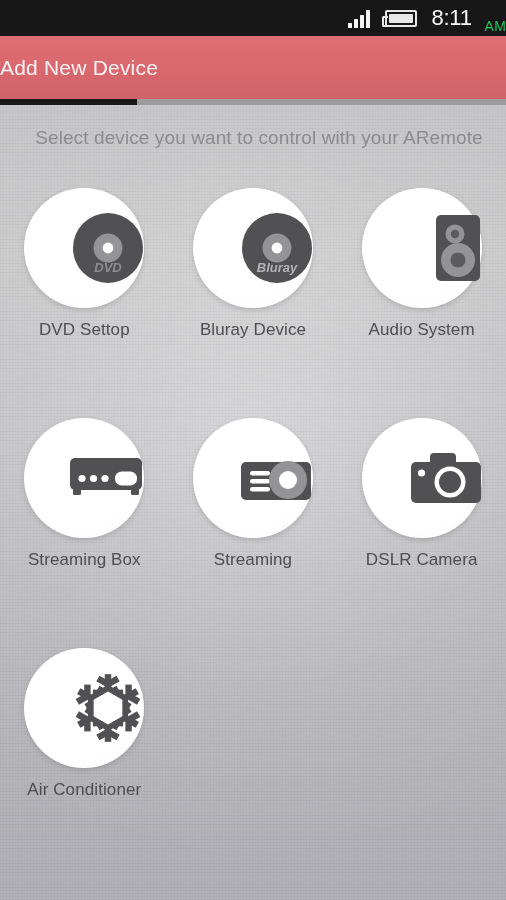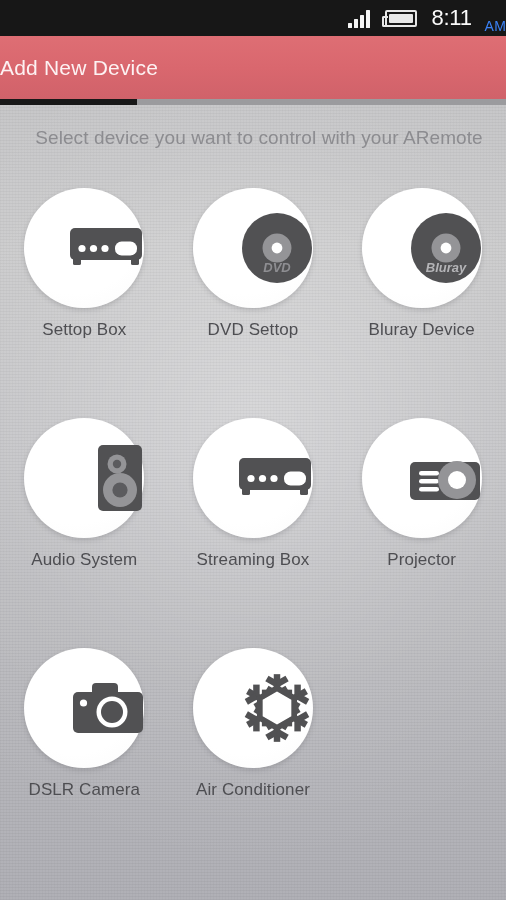--- a/index.html
+++ b/index.html
@@ -51,21 +51,21 @@
   .sb-battery i{ display:block; width:100%; height:100%; background:#e8e8e8; border-radius:1px; }
 
   .sb-time {
     color:#fbfbfb;
     font-size:22px;
     letter-spacing:-0.3px;
     line-height:1;
     font-weight:400;
   }
   .sb-ampm {
-    color:#3b82f6;
+    color:#22c55e;
     font-size:14px;
     letter-spacing:0.2px;
     margin-left:-2px;
     align-self:flex-end;
     padding-bottom:2px;
   }
 
   
   .actionbar {
     position:relative;
@@ -178,103 +178,87 @@
     <div class="tab-indicator"></div>
   </div>
 
   <div class="content">
 
     <div class="subtitle">Select device you want to control with your ARemote</div>
 
     <div class="grid">
 
 
+
+      <div class="tile">
+        <div class="circle">
+          <svg width="72" height="72" viewBox="0 0 72 72">
+            <circle cx="36" cy="36" r="35" fill="#515153"></circle>
+            <circle cx="36" cy="36" r="14.5" fill="#949497"></circle>
+            <circle cx="36" cy="36" r="5.4" fill="#ffffff"></circle>
+            <text x="36" y="60" text-anchor="middle" fill="#8e8e92" font-family="Liberation Sans, sans-serif" font-size="13" font-weight="bold" font-style="italic">DVD</text>
+          </svg>
+        </div>
+        <div class="tile-label">DVD Settop</div>
+      </div>
+
+      <div class="tile">
+        <div class="circle">
+          <svg width="72" height="72" viewBox="0 0 72 72">
+            <circle cx="36" cy="36" r="35" fill="#515153"></circle>
+            <circle cx="36" cy="36" r="14.5" fill="#949497"></circle>
+            <circle cx="36" cy="36" r="5.4" fill="#ffffff"></circle>
+            <text x="36" y="60" text-anchor="middle" fill="#b4b4b7" font-family="Liberation Sans, sans-serif" font-size="13" font-weight="bold" font-style="italic">Bluray</text>
+          </svg>
+        </div>
+        <div class="tile-label">Bluray Device</div>
+      </div>
+
+      <div class="tile">
+        <div class="circle">
+          <svg width="48" height="70" viewBox="0 0 48 70">
+            <rect x="2" y="2" width="44" height="66" rx="5" fill="#515153"></rect>
+            <circle cx="21" cy="21" r="9.5" fill="#949497"></circle>
+            <circle cx="21" cy="21" r="4.2" fill="#5b5b5e"></circle>
+            <circle cx="24" cy="47" r="17" fill="#949497"></circle>
+            <circle cx="24" cy="47" r="7.6" fill="#5b5b5e"></circle>
+          </svg>
+        </div>
+        <div class="tile-label">Audio System</div>
+      </div>
+
       <div class="tile">
         <div class="circle">
           <svg width="76" height="46" viewBox="0 0 76 46">
             <g fill="#515153">
               <rect x="5" y="30" width="8" height="10" rx="1.6"></rect>
               <rect x="63" y="30" width="8" height="10" rx="1.6"></rect>
               <rect x="2" y="3" width="72" height="32" rx="5"></rect>
             </g>
             <circle cx="14" cy="23.5" r="3.6" fill="#ffffff"></circle>
             <circle cx="25.5" cy="23.5" r="3.6" fill="#ffffff"></circle>
             <circle cx="37" cy="23.5" r="3.6" fill="#ffffff"></circle>
             <rect x="47" y="16.5" width="22" height="14" rx="6.6" fill="#ffffff"></rect>
           </svg>
         </div>
-        <div class="tile-label">Settop Box</div>
-      </div>
-
-      <div class="tile">
-        <div class="circle">
-          <svg width="72" height="72" viewBox="0 0 72 72">
-            <circle cx="36" cy="36" r="35" fill="#515153"></circle>
-            <circle cx="36" cy="36" r="14.5" fill="#949497"></circle>
-            <circle cx="36" cy="36" r="5.4" fill="#ffffff"></circle>
-            <text x="36" y="60" text-anchor="middle" fill="#8e8e92" font-family="Liberation Sans, sans-serif" font-size="13" font-weight="bold" font-style="italic">DVD</text>
-          </svg>
-        </div>
-        <div class="tile-label">DVD Settop</div>
-      </div>
-
-      <div class="tile">
-        <div class="circle">
-          <svg width="72" height="72" viewBox="0 0 72 72">
-            <circle cx="36" cy="36" r="35" fill="#515153"></circle>
-            <circle cx="36" cy="36" r="14.5" fill="#949497"></circle>
-            <circle cx="36" cy="36" r="5.4" fill="#ffffff"></circle>
-            <text x="36" y="60" text-anchor="middle" fill="#b4b4b7" font-family="Liberation Sans, sans-serif" font-size="13" font-weight="bold" font-style="italic">Bluray</text>
-          </svg>
-        </div>
-        <div class="tile-label">Bluray Device</div>
-      </div>
-
-      <div class="tile">
-        <div class="circle">
-          <svg width="48" height="70" viewBox="0 0 48 70">
-            <rect x="2" y="2" width="44" height="66" rx="5" fill="#515153"></rect>
-            <circle cx="21" cy="21" r="9.5" fill="#949497"></circle>
-            <circle cx="21" cy="21" r="4.2" fill="#5b5b5e"></circle>
-            <circle cx="24" cy="47" r="17" fill="#949497"></circle>
-            <circle cx="24" cy="47" r="7.6" fill="#5b5b5e"></circle>
-          </svg>
-        </div>
-        <div class="tile-label">Audio System</div>
-      </div>
-
-      <div class="tile">
-        <div class="circle">
-          <svg width="76" height="46" viewBox="0 0 76 46">
-            <g fill="#515153">
-              <rect x="5" y="30" width="8" height="10" rx="1.6"></rect>
-              <rect x="63" y="30" width="8" height="10" rx="1.6"></rect>
-              <rect x="2" y="3" width="72" height="32" rx="5"></rect>
-            </g>
-            <circle cx="14" cy="23.5" r="3.6" fill="#ffffff"></circle>
-            <circle cx="25.5" cy="23.5" r="3.6" fill="#ffffff"></circle>
-            <circle cx="37" cy="23.5" r="3.6" fill="#ffffff"></circle>
-            <rect x="47" y="16.5" width="22" height="14" rx="6.6" fill="#ffffff"></rect>
-          </svg>
-        </div>
         <div class="tile-label">Streaming Box</div>
       </div>
 
       <div class="tile">
         <div class="circle">
           <svg width="74" height="50" viewBox="0 0 74 50">
             <rect x="2" y="9" width="70" height="38" rx="5" fill="#515153"></rect>
             <rect x="11" y="18" width="20" height="4.6" rx="2.3" fill="#ffffff"></rect>
             <rect x="11" y="26" width="20" height="4.6" rx="2.3" fill="#ffffff"></rect>
             <rect x="11" y="34" width="20" height="4.6" rx="2.3" fill="#ffffff"></rect>
             <circle cx="49" cy="27" r="19" fill="#949497"></circle>
             <circle cx="49" cy="27" r="9" fill="#ffffff"></circle>
           </svg>
         </div>
-        <div class="tile-label">Projector</div>
+        <div class="tile-label">Streaming</div>
       </div>
 
       <div class="tile">
         <div class="circle">
           <svg width="72" height="54" viewBox="0 0 72 54">
             <path d="M24 2 h18 a4 4 0 0 1 4 4 v6 h-26 v-6 a4 4 0 0 1 4 -4 z" fill="#515153"></path>
             <rect x="1" y="11" width="70" height="41" rx="5" fill="#515153"></rect>
             <circle cx="11.5" cy="22" r="3.6" fill="#ffffff"></circle>
             <circle cx="40" cy="31" r="15.5" fill="#ffffff"></circle>
             <circle cx="40" cy="31" r="11" fill="#515153"></circle>

